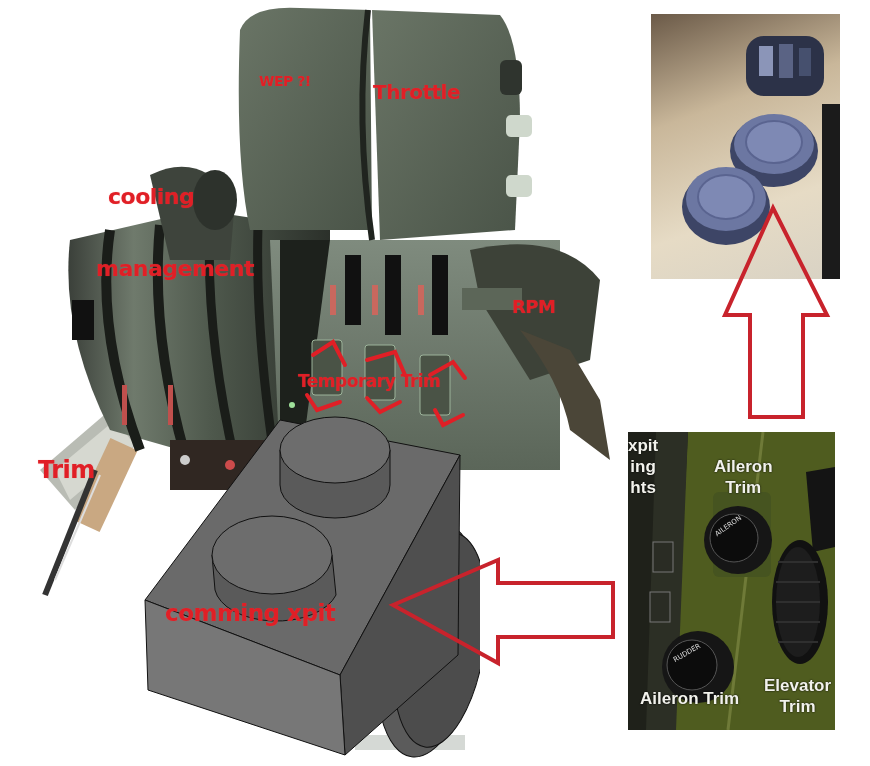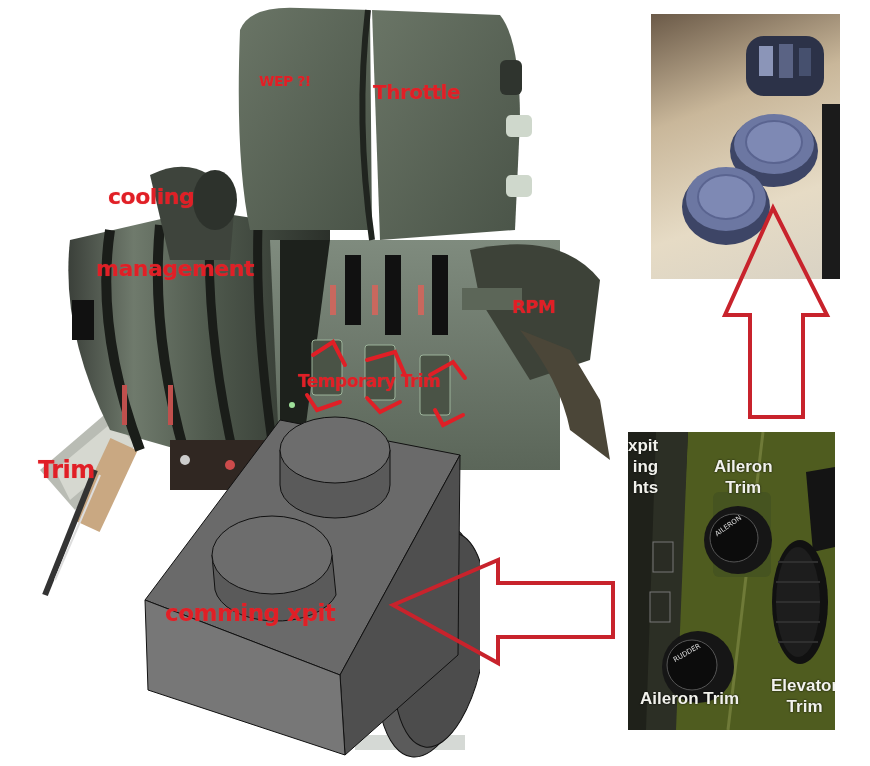--- a/index.html
+++ b/index.html
@@ -218,27 +218,27 @@
       <circle cx="64" cy="233" r="25" fill="#0c0c0c" stroke="#555" stroke-width="1"></circle>
     </g>
 
     <rect x="25" y="110" width="20" height="30" fill="#2a2c24" stroke="#777" stroke-width="1"></rect>
     <rect x="22" y="160" width="20" height="30" fill="#2a2c24" stroke="#777" stroke-width="1"></rect>
   </svg>
 
   <span class="abs" style="left:85px;top:90px;font-size:7px;color:#ddd;font-family:'DejaVu Sans',sans-serif;transform:rotate(-35deg);">AILERON</span>
   <span class="abs" style="left:44px;top:217px;font-size:7px;color:#ddd;font-family:'DejaVu Sans',sans-serif;transform:rotate(-30deg);">RUDDER</span>
 
-  <div class="white-label" style="left:0;top:3px;text-align:right;">
+  <div class="white-label" style="left:0;top:3px;text-align:center;">
     <div>xpit</div>
     <div>ing</div>
     <div>hts</div>
   </div>
   <div class="white-label" style="left:86px;top:24px;">
     <div>Aileron</div>
     <div>Trim</div>
   </div>
   <div class="white-label" style="left:12px;top:256px;">Aileron Trim</div>
-  <div class="white-label" style="left:143px;top:243px;">
+  <div class="white-label" style="left:136px;top:243px;">
     <div>Elevator</div>
     <div>Trim</div>
   </div>
 </div>
 
 </body></html>

